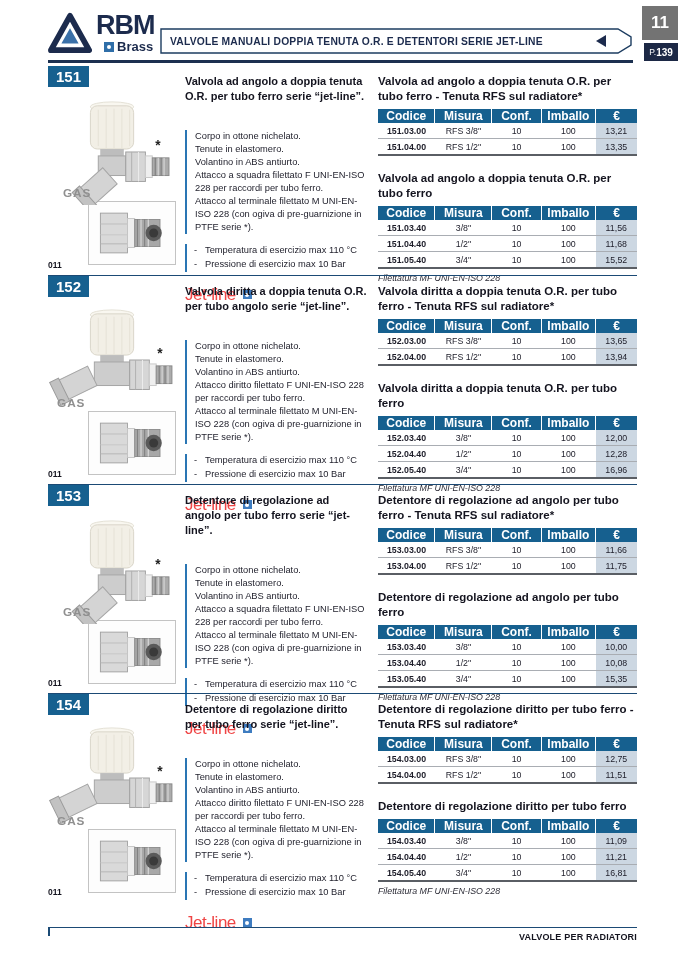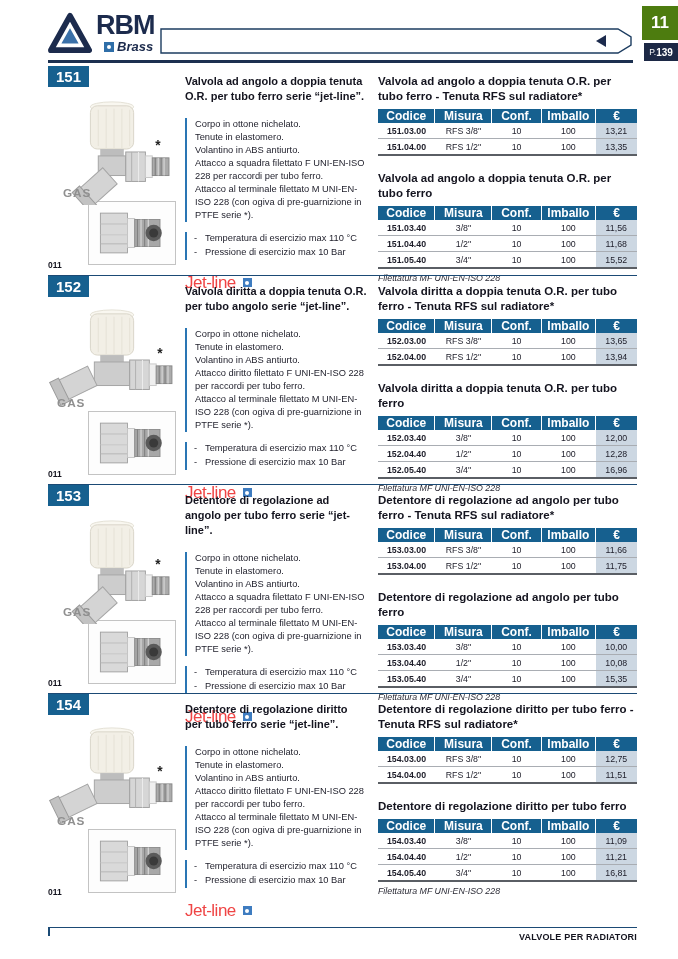--- a/index.html
+++ b/index.html
@@ -9,33 +9,33 @@
     background:#fff; color:#14141f; position:relative; overflow:hidden;
   }
   .page { position:relative; width:678px; height:959px; }
 
   
   .header { position:relative; height:64px; padding:10px 41px 0 48px; }
   .logo { position:absolute; left:48px; top:12px; display:flex; align-items:flex-start; }
   .logo-triangle { width:44px; height:42px; }
   .logo-text { margin-left:4px; line-height:1; }
   .logo-rbm { font-weight:bold; font-size:27px; letter-spacing:-1px; color:#1c2b4d; }
-  .logo-brass-row { display:flex; align-items:center; margin-top:1px; margin-left:8px;font-style:italic; }
+  .logo-brass-row { display:flex; align-items:center; margin-top:1px; margin-left:8px; }
   .logo-brass-icon { width:10px; height:10px; background:#2f6ea8; display:inline-block; position:relative; }
   .logo-brass-icon::after { content:""; position:absolute; left:3px; top:3px; width:4px; height:4px; border-radius:50%; background:#fff; }
   .logo-brass { font-weight:bold; font-size:13px; color:#1c2b4d; margin-left:3px; }
 
   .banner { position:absolute; left:160px; top:28px; width:472px; height:26px; }
   .banner svg { position:absolute; left:0; top:0; width:100%; height:100%; }
   .banner-title { position:absolute; left:10px; top:0; height:100%; display:flex; align-items:center;
     font-weight:bold; font-size:10.3px; letter-spacing:0.2px; color:#1c2b4d; white-space:nowrap; }
   .banner-arrow { position:absolute; right:26px; top:7px; width:0; height:0;
     border-top:6px solid transparent; border-bottom:6px solid transparent; border-right:10px solid #1c2b4d; }
 
-  .chapter-tab { position:absolute; right:0; top:6px; width:36px; height:34px; background:#4d7c0f;
+  .chapter-tab { position:absolute; right:0; top:6px; width:36px; height:34px; background:#737373;
     color:#fff; font-weight:bold; font-size:17px; display:flex; align-items:center; justify-content:center; }
   .pageref-tab { position:absolute; right:0; top:43px; width:34px; height:18px; background:#1c2845;
     color:#fff; display:flex; align-items:center; justify-content:center; }
   .pageref-prefix { font-size:8.5px; }
   .pageref-num { font-size:10px; font-weight:bold; }
 
   .header-rule { position:absolute; left:48px; top:60px; width:585px; height:3px; background:#1c3050; }
 
   
   .sections { position:absolute; left:48px; top:66px; width:589px; }
@@ -46,21 +46,21 @@
   .section-body { display:grid; grid-template-columns:132px 196px 259px; column-gap:1px; padding-top:5px; }
 
   .photos-col { position:relative; padding-top:24px; }
   .valve-photo { width:130px; height:110px; display:block; }
   .fitting-box { width:88px; height:64px; border:1px solid #c3c3c3; background:#fdfdfd;
     margin:-4px 0 0 40px; display:flex; align-items:center; justify-content:center; }
   .fitting-box svg { width:80px; height:56px; }
 
   .text-col { padding:3px 10px 0 4px; }
   .product-title { font-weight:bold; font-size:11px; line-height:1.35; color:#14141f; }
-  .desc-block { border-left:2px solid #2a76b4; padding-left:8px; margin-top:14px;
+  .desc-block { border-left:2px solid #2a76b4; padding-left:8px; margin-top:26px;
     font-size:9.3px; line-height:1.4; color:#1d1d29; }
   .bullets-block { border-left:2px solid #2a76b4; padding-left:7px; margin-top:10px;
     font-size:9.3px; line-height:1.5; color:#1d1d29; }
   .bullet-line { display:flex; gap:5px; }
   .bullet-marker { width:6px; flex:0 0 auto; }
   .series-logo { margin-top:13px; display:flex; align-items:center; }
   .jl-text { font-weight:normal; font-size:17px; letter-spacing:-0.5px; color:#ef4444; }
   .jl-box { width:9px; height:9px; background:#3e7cc0; margin-left:7px; position:relative; }
   .jl-box::after { content:""; position:absolute; left:2.5px; top:2.5px; width:4px; height:4px; border-radius:50%; background:#fff; }
 
@@ -106,20 +106,21 @@
           <span class="logo-brass-icon"></span>
           <span class="logo-brass">Brass</span>
         </div>
       </div>
     </div>
 
     <div class="banner">
       <svg viewBox="0 0 472 26" preserveAspectRatio="none">
         <path d="M1 25 V1 H458 L471 9 V17 L458 25 Z" fill="none" stroke="#1c3c60" stroke-width="1.4"></path>
       </svg>
+      <span class="banner-title">VALVOLE MANUALI DOPPIA TENUTA O.R. E DETENTORI SERIE JET-LINE</span>
       <span class="banner-arrow"></span>
     </div>
 
     <div class="chapter-tab">11</div>
     <div class="pageref-tab">
       <span class="pageref-prefix">P.</span>
         <span class="pageref-num">139</span>
     </div>
     <div class="header-rule"></div>
   </div>

